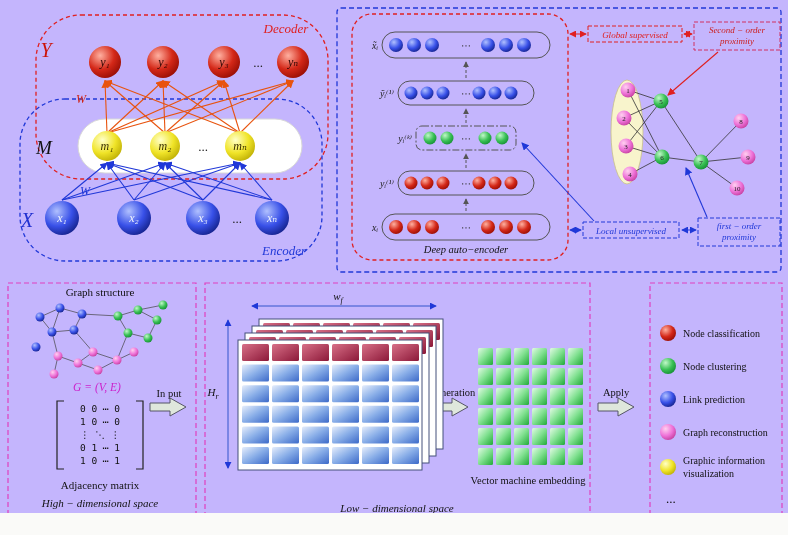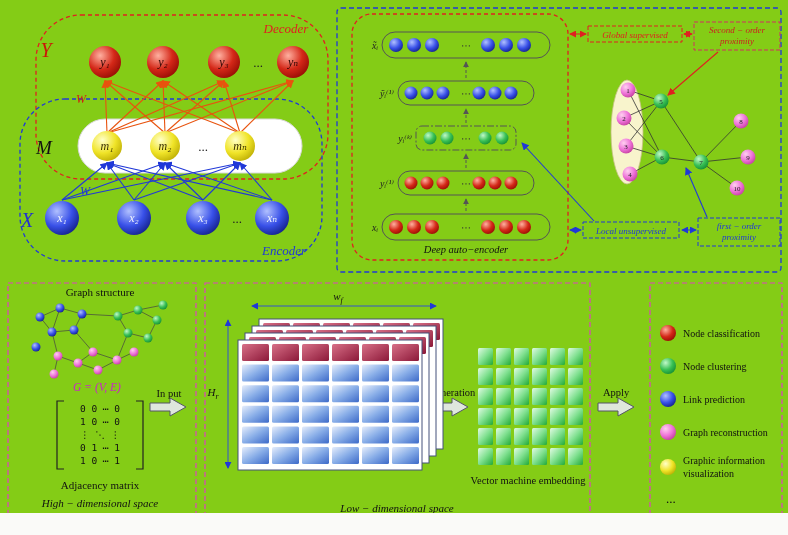--- a/index.html
+++ b/index.html
@@ -1,17 +1,17 @@
 <!DOCTYPE html>
 <html><head>
 <meta charset="utf-8">
 <style>
   *{margin:0;padding:0;box-sizing:border-box}
   html,body{background:#fafaf8}
-  #fig{position:relative;width:788px;height:513px;background:#84cc16;overflow:hidden}
+  #fig{position:relative;width:788px;height:513px;background:#c4b5fd;overflow:hidden}
   svg text{font-family:"Liberation Serif","DejaVu Serif",serif}
   .it{font-style:italic}
   .mono{font-family:"DejaVu Sans Mono",monospace}
 </style>
 </head>
 <body>
 
 <div id="fig">
 <svg width="788" height="535" viewBox="0 0 788 535">
   <defs>

